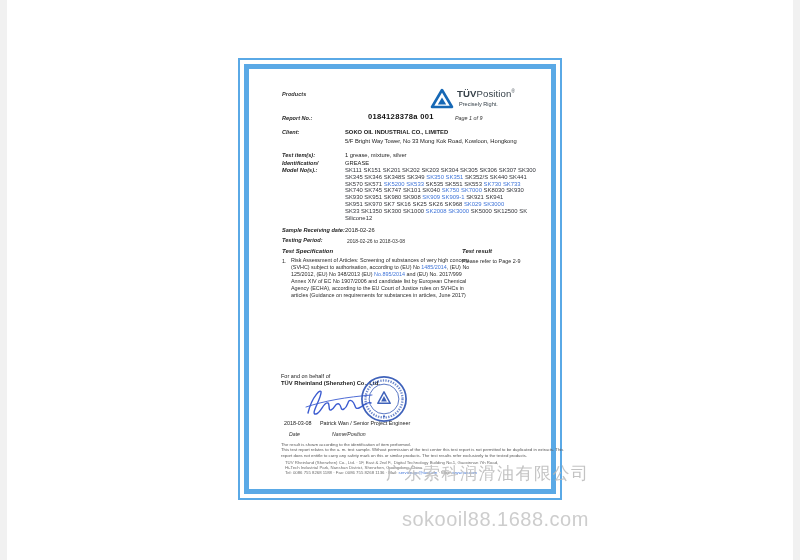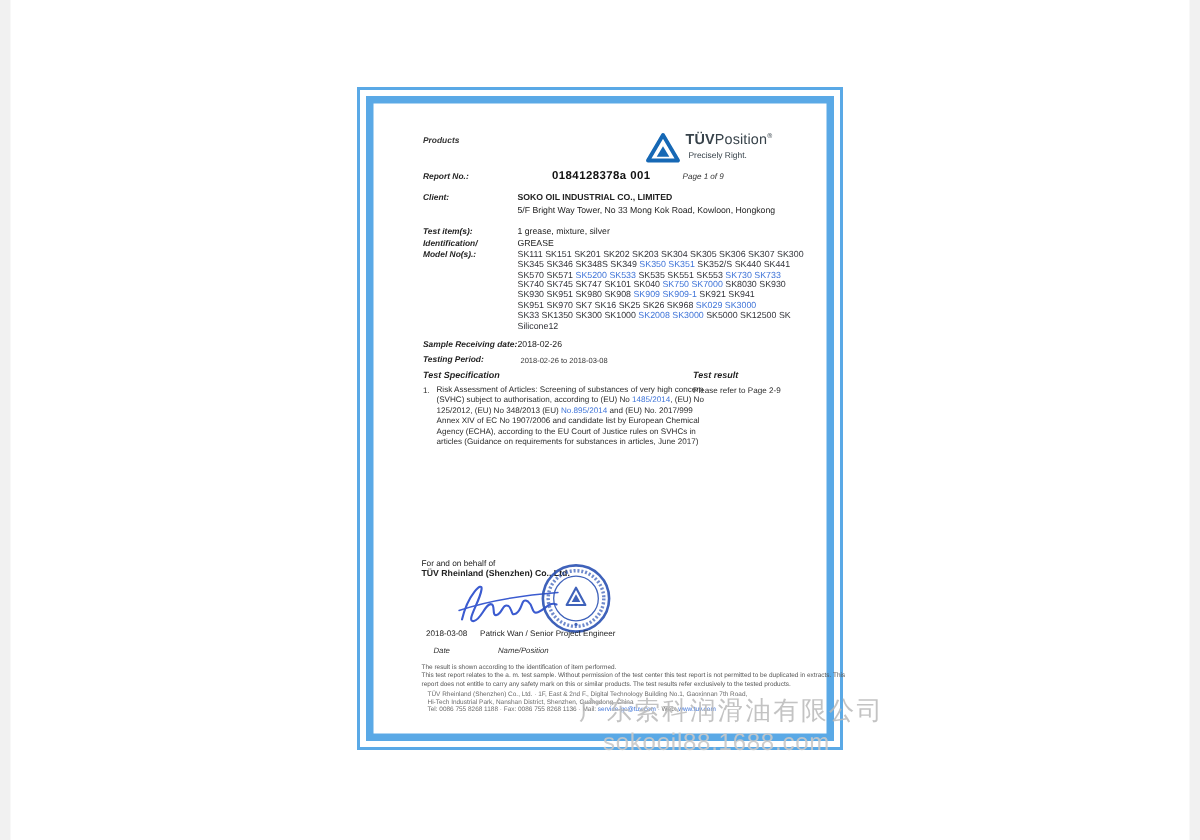--- a/index.html
+++ b/index.html
@@ -46,22 +46,22 @@
 
   .fineprint{font-size:4.3px;line-height:5.4px;color:#555;}
   .address{font-size:4.3px;line-height:5.2px;color:#6b6b6b;}
 
   .wm-cn{
     position:absolute;left:386px;top:462px;z-index:5;
     font-size:17px;letter-spacing:1.5px;color:rgba(185,185,185,.85);white-space:nowrap;
     font-family:"Liberation Sans", sans-serif;
   }
   .wm-url{
-    position:absolute;left:402px;top:487px;z-index:5;
-    font-size:16px;letter-spacing:.5px;color:rgba(200,200,200,.9);white-space:nowrap;
+    position:absolute;left:402px;top:508px;z-index:5;
+    font-size:20px;letter-spacing:.5px;color:rgba(200,200,200,.9);white-space:nowrap;
   }
 </style>
 </head>
 <body>
 
 <div class="side-strip strip-l"></div>
 <div class="side-strip strip-r"></div>
 
 <div class="page">
   <div class="band"></div>

